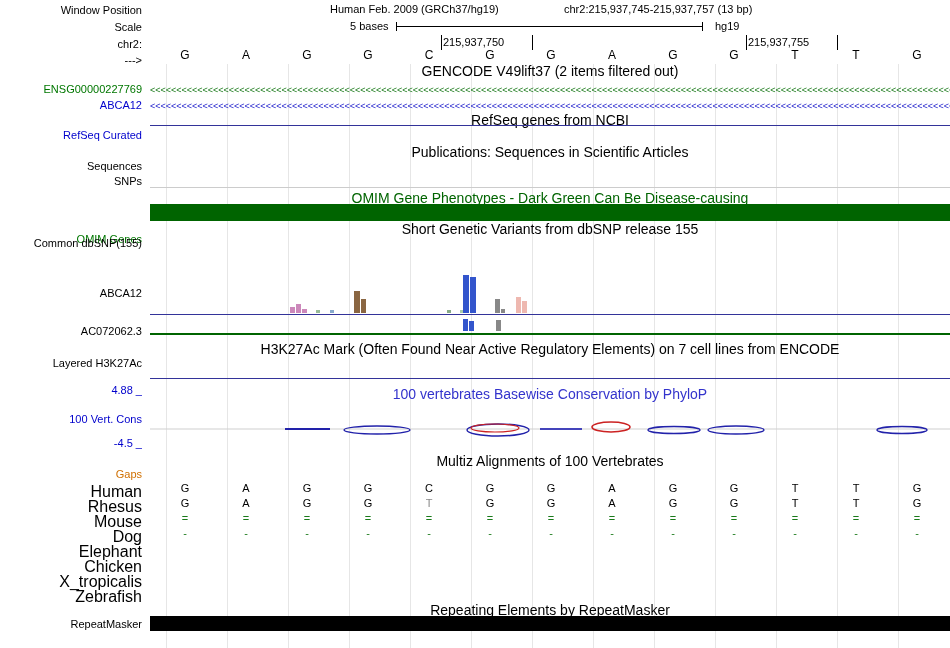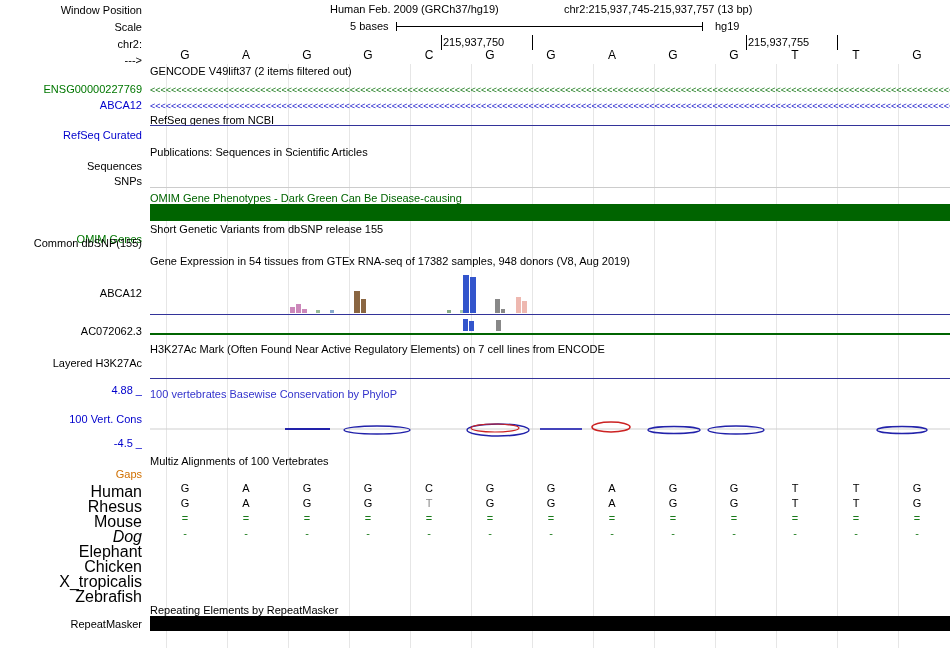--- a/index.html
+++ b/index.html
@@ -21,22 +21,22 @@
     font-size:11px;line-height:12px;
   }
   .lbl.blue{color:#0000cc;}
   .lbl.green{color:#007700;}
   .lbl.orange{color:#d07000;}
   .lbl.black{color:#000000;}
 
   
   .datacol{position:absolute;left:150px;top:0;width:800px;height:648px;}
   .centertxt{
-    position:absolute;left:0;width:800px;text-align:left;white-space:nowrap;
-    font-size:11px;line-height:12px;
+    position:absolute;left:0;width:800px;text-align:center;white-space:nowrap;
+    font-size:14px;line-height:12px;
   }
   .centertxt.green{color:#006400;}
   .centertxt.black{color:#000000;}
 
   
   .guides{position:absolute;left:150px;top:64px;width:800px;height:584px;pointer-events:none;}
   .guide{position:absolute;top:0;width:1px;height:584px;background:#e6e6e6;}
 
   
   .hdr-row{position:absolute;font-size:11px;line-height:12px;white-space:nowrap;}
@@ -94,21 +94,21 @@
     <div class="lbl blue" style="top:413px;">100 Vert. Cons</div>
     <div class="lbl orange" style="top:468px;">Gaps</div>
     <div class="lbl black" style="top:618px;">RepeatMasker</div>
 
     <div class="axlabel" style="top:384px;">4.88 _</div>
     <div class="axlabel" style="top:437px;">-4.5 _</div>
 
     <div class="speclbl black" style="top:484px;">Human</div>
     <div class="speclbl black" style="top:499px;">Rhesus</div>
     <div class="speclbl green" style="top:514px;padding-left:46px;">Mouse</div>
-    <div class="speclbl green" style="top:529px;font-style:italic;">Dog</div>
+    <div class="speclbl green" style="top:529px;">Dog</div>
     <div class="speclbl green" style="top:544px;">Elephant</div>
     <div class="speclbl green" style="top:559px;">Chicken</div>
     <div class="speclbl green" style="top:574px;">X_tropicalis</div>
     <div class="speclbl green" style="top:589px;">Zebrafish</div>
   </div>
 
   <div class="guides">
     <div class="guide" style="left:16px;"></div>
     <div class="guide" style="left:77px;"></div>
     <div class="guide" style="left:138px;"></div>
@@ -157,21 +157,20 @@
     <div class="centertxt black" style="top:65px;">GENCODE V49lift37 (2 items filtered out)</div>
 
     <div class="centertxt black" style="top:114px;">RefSeq genes from NCBI</div>
 
     <div class="centertxt black" style="top:146px;">Publications: Sequences in Scientific Articles</div>
 
     <div class="centertxt green" style="top:192px;">OMIM Gene Phenotypes - Dark Green Can Be Disease-causing</div>
 
     <div class="centertxt black" style="top:223px;">Short Genetic Variants from dbSNP release 155</div>
 
-    <div class="centertxt black" style="top:255px;">Gene Expression in 54 tissues from GTEx RNA-seq of 17382 samples, 948 donors (V8, Aug 2019)</div>
 
     <div class="centertxt black" style="top:343px;">H3K27Ac Mark (Often Found Near Active Regulatory Elements) on 7 cell lines from ENCODE</div>
 
     <div class="centertxt" style="top:388px;color:#3333cc;">100 vertebrates Basewise Conservation by PhyloP</div>
 
     <div class="centertxt black" style="top:455px;">Multiz Alignments of 100 Vertebrates</div>
 
     <div class="centertxt black" style="top:604px;">Repeating Elements by RepeatMasker</div>
 
   </div>

